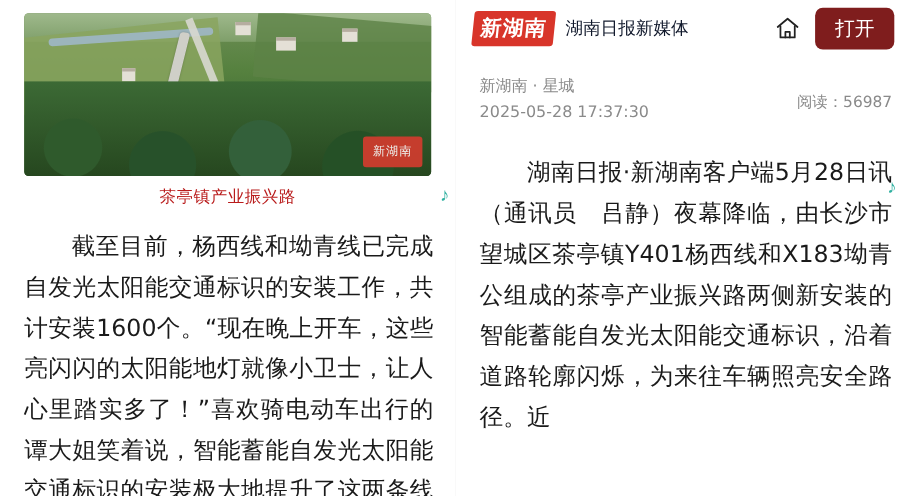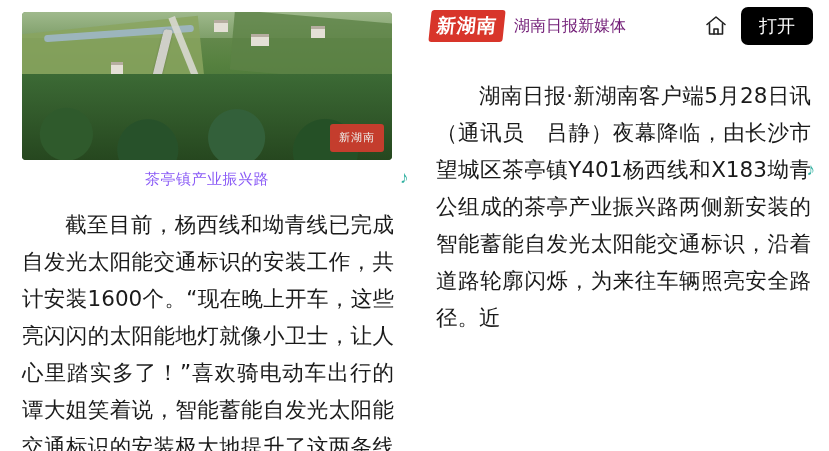--- a/index.html
+++ b/index.html
@@ -123,21 +123,21 @@
     line-height: 28px;
     text-align: center;
     letter-spacing: 1px;
     opacity: .92;
     font-family: "DejaVu Sans", sans-serif;
   }
   .hero-caption {
     margin: 10px 0 0 0;
     text-align: center;
     font-size: 15px;
-    color: #8b5cf6;
+    color: #b91c1c;
     letter-spacing: .5px;
   }
   .left-body {
     margin: 18px 20px 0 22px;
     font-size: 21.5px;
     line-height: 1.72;
     color: #1a1a1a;
     text-align: justify;
     text-indent: 2em;
     font-family: "DejaVu Sans", sans-serif;
@@ -181,33 +181,33 @@
     font-size: 19px;
     font-weight: bold;
     padding: 3px 7px;
     border-radius: 3px;
     letter-spacing: 1px;
     font-family: "DejaVu Sans", sans-serif;
     transform: skewX(-6deg);
   }
   .brand-sub {
     font-size: 16px;
-    color: #701a75;
+    color: #0f172a;
     font-family: "DejaVu Sans", sans-serif;
   }
   .topbar-spacer { flex: 1; }
   .home-icon {
     width: 30px;
     height: 30px;
     display: flex;
     align-items: center;
     justify-content: center;
   }
   .open-btn {
-    background: #000000;
+    background: #7f1d1d;
     color: #ffffff;
     font-size: 18px;
     border: none;
     border-radius: 7px;
     padding: 7px 18px;
     font-family: "DejaVu Sans", sans-serif;
     cursor: pointer;
   }
   .headline {
     margin: 10px 18px 0 22px;
@@ -295,19 +295,26 @@
         <svg width="24" height="24" viewBox="0 0 24 24" fill="none" stroke="#222222" stroke-width="1.6" stroke-linecap="round" stroke-linejoin="round">
           <path d="M3 10.5 12 3l9 7.5"></path>
           <path d="M5.5 9.8V20h13V9.8"></path>
           <path d="M10 20v-5h4v5"></path>
         </svg>
       </div>
       <button class="open-btn">打开</button>
     </div>
 
 
+    <div class="meta">
+      <div class="meta-left">
+        <div>新湖南 · 星城</div>
+        <div>2025-05-28 17:37:30</div>
+      </div>
+      <div class="meta-right">阅读：56987</div>
+    </div>
 
     <div class="note-right">♪</div>
 
     <div class="right-body">湖南日报·新湖南客户端5月28日讯（通讯员　吕静）夜幕降临，由长沙市望城区茶亭镇Y401杨西线和X183坳青公组成的茶亭产业振兴路两侧新安装的智能蓄能自发光太阳能交通标识，沿着道路轮廓闪烁，为来往车辆照亮安全路径。近</div>
   </div>
 
 </div>
 
 </body></html>

